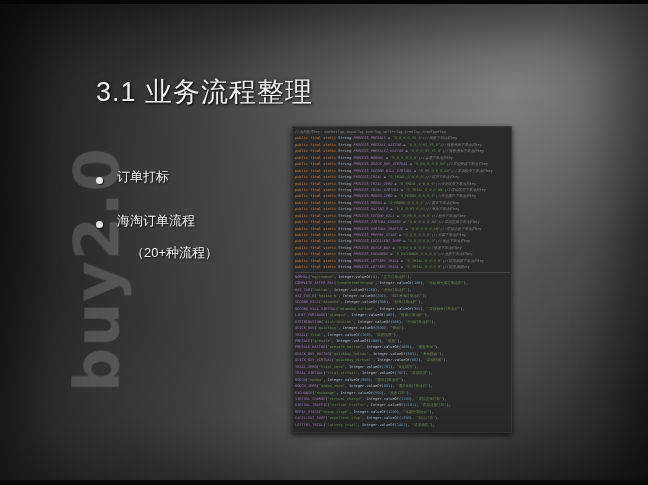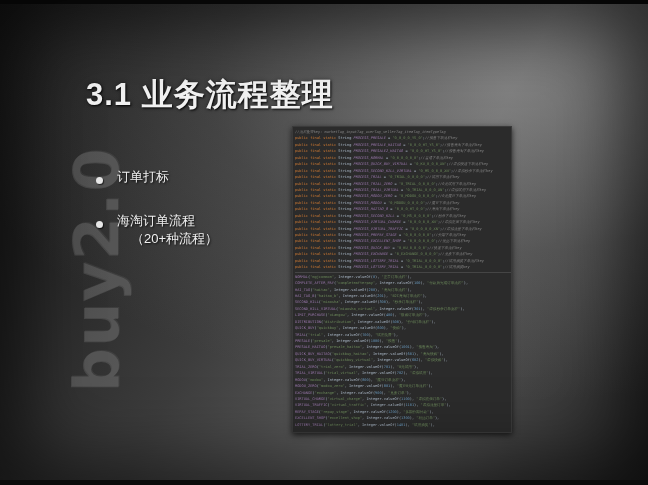--- a/index.html
+++ b/index.html
@@ -56,24 +56,24 @@
     letter-spacing: 1px;
     color: rgba(205,205,205,0.16);
     text-shadow: 1px 1px 0 rgba(255,255,255,0.06);
     user-select: none;
     white-space: nowrap;
   }
 
   
   #title {
     position: absolute;
-    left: 86px;
+    left: 96px;
     top: 74px;
-    font-size: 31px;
-    font-weight: 700;
+    font-size: 27px;
+    font-weight: 400;
     color: #f2f2f2;
     letter-spacing: 1px;
     text-shadow: 1px 1px 2px rgba(0,0,0,0.85), 0 0 4px rgba(0,0,0,0.4);
     white-space: nowrap;
   }
 
   
   #bullets {
     position: absolute;
     left: 96px;
@@ -97,20 +97,21 @@
   }
   .bullet-text {
     font-size: 13px;
     color: #f0f0f0;
     line-height: 1.38;
     text-shadow: 1px 1px 2px rgba(0,0,0,0.8);
   }
   .bullet-sub {
     display: block;
     padding-left: 14px;
+    margin-top: 14px;
   }
 
   
   #code-panel {
     position: absolute;
     left: 292px;
     top: 126px;
     width: 220px;
     height: 307px;
     background: #2b2b2b;

